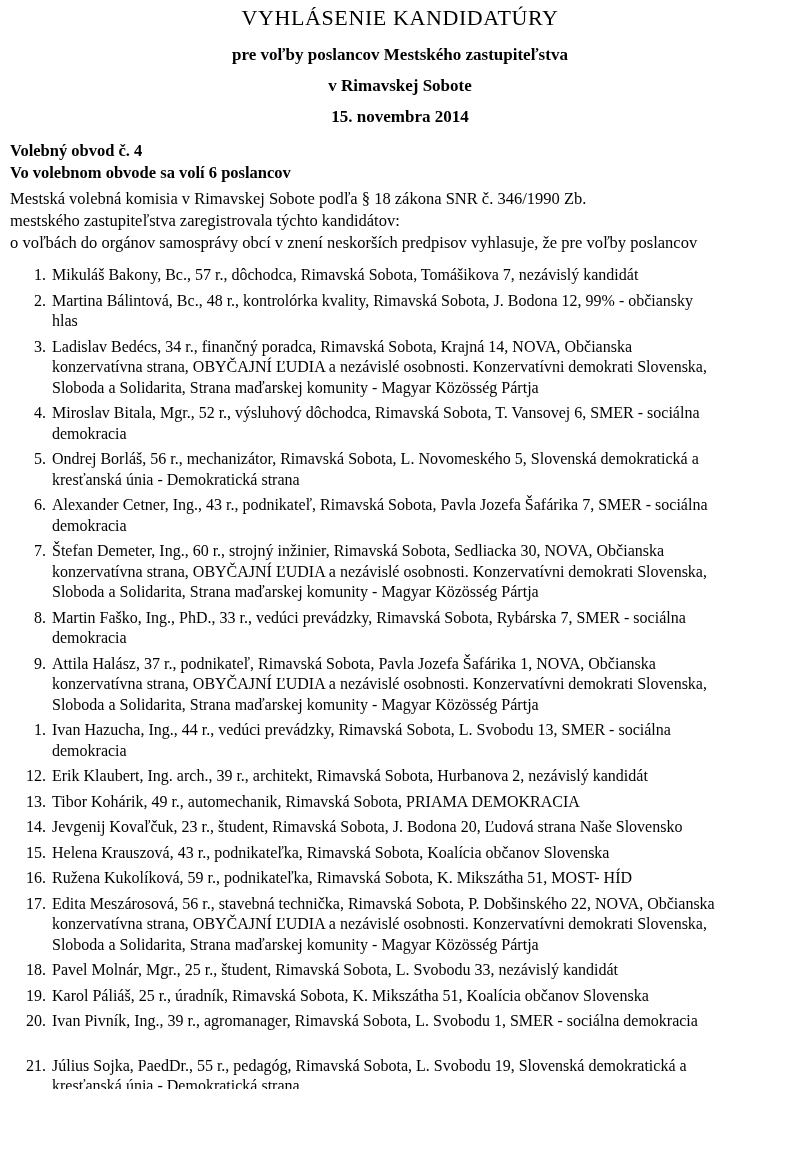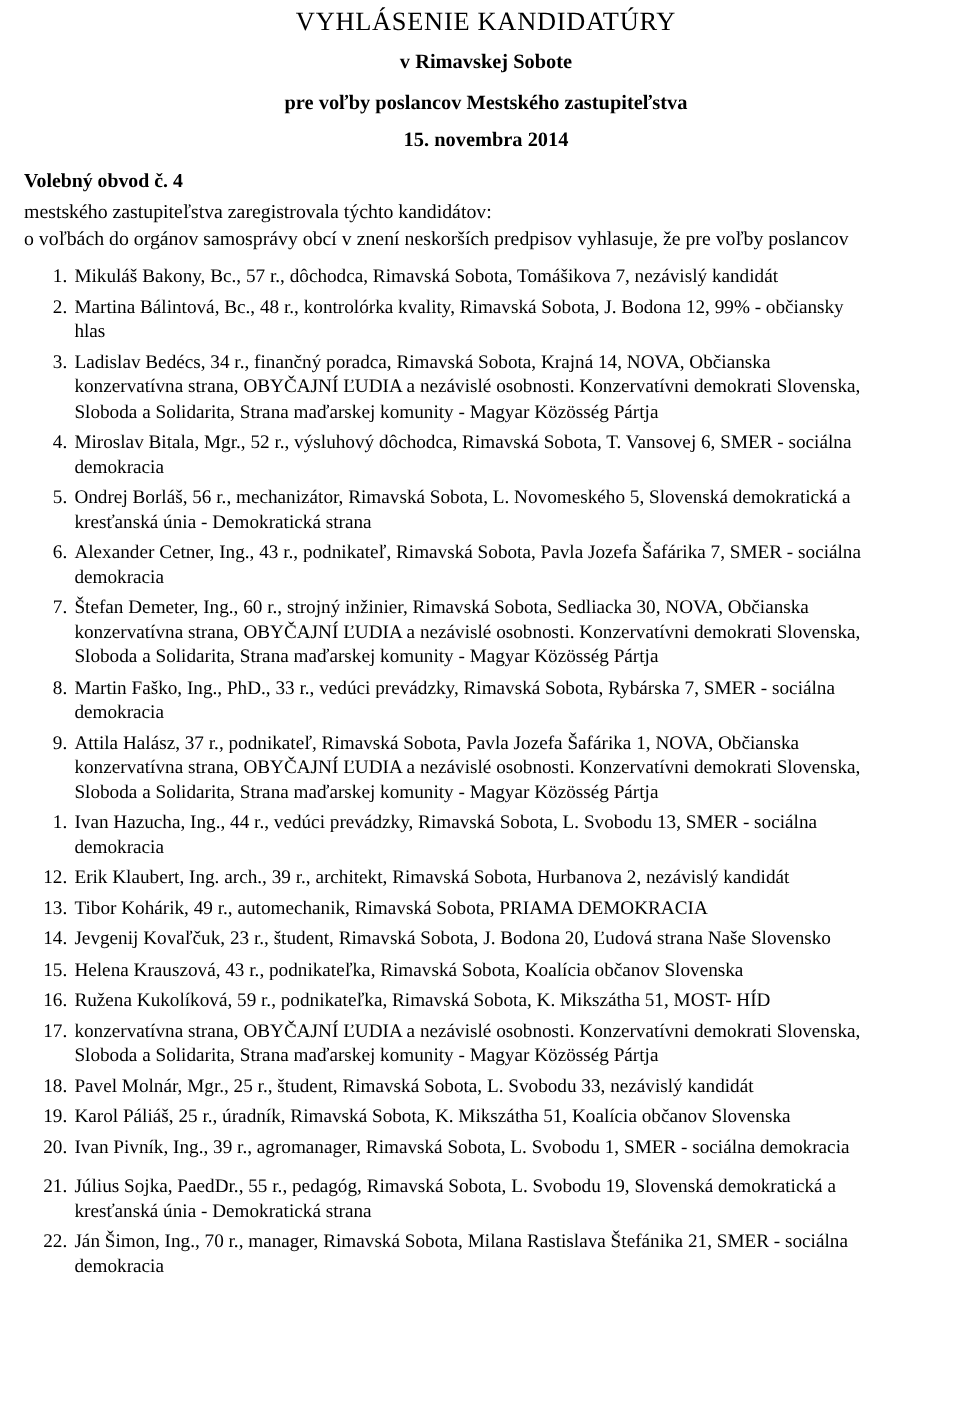--- a/index.html
+++ b/index.html
@@ -9,21 +9,21 @@
     color: #000000;
     font-family: "Liberation Serif", "DejaVu Serif", serif;
   }
   .page {
     position: relative;
     width: 800px;
     height: 1089px;
     overflow: hidden;
     background: #ffffff;
     box-sizing: border-box;
-    padding: 3px 10px 0 20px;
+    padding: 3px 10px 0 10px;
   }
   .doc-title {
     font-size: 22px;
     font-weight: 400;
     text-align: center;
     letter-spacing: 0.6px;
     margin-top: 2px;
   }
   .doc-sub {
     font-size: 17px;
@@ -56,37 +56,39 @@
     flex: none;
     width: 36px;
     text-align: right;
     padding-right: 6px;
     line-height: 20.5px;
   }
   .item .txt {
     flex: 1;
     line-height: 20.5px;
   }
-  .item.gap-before { margin-top: 12px; font-family: Liberation Serif, serif; }
+  .item.gap-before { margin-top: 24px; font-family: Liberation Serif, serif; }
 </style>
 </head>
 <body>
 
 <div class="page">
 
   <div class="doc-title">VYHLÁSENIE KANDIDATÚRY</div>
+  <div class="doc-sub first">pre voľby poslancov Mestského zastupiteľstva</div>
   <div class="doc-sub">v Rimavskej Sobote</div>
-  <div class="doc-sub first">pre voľby poslancov Mestského zastupiteľstva</div>
   <div class="doc-sub">15. novembra 2014</div>
 
   <div class="district">
     <div>Volebný obvod č. 4</div>
+    <div>Vo volebnom obvode sa volí 6 poslancov</div>
   </div>
 
   <div class="intro">
+    <div>Mestská volebná komisia v Rimavskej Sobote podľa § 18 zákona SNR č. 346/1990 Zb.</div>
     <div>mestského zastupiteľstva zaregistrovala týchto kandidátov:</div>
     <div>o voľbách do orgánov samosprávy obcí v znení neskorších predpisov vyhlasuje, že pre voľby poslancov</div>
   </div>
 
   <div class="candidate-list">
 
     <div class="item">
       <span class="num">1.</span>
       <div class="txt">
         <div>Mikuláš Bakony, Bc., 57 r., dôchodca, Rimavská Sobota, Tomášikova 7, nezávislý kandidát</div>
@@ -200,20 +202,21 @@
     <div class="item">
       <span class="num">16.</span>
       <div class="txt">
         <div>Ružena Kukolíková, 59 r., podnikateľka, Rimavská Sobota, K. Mikszátha 51, MOST- HÍD</div>
       </div>
     </div>
 
     <div class="item">
       <span class="num">17.</span>
       <div class="txt">
+        <div>Edita Meszárosová, 56 r., stavebná technička, Rimavská Sobota, P. Dobšinského 22, NOVA, Občianska</div>
         <div>konzervatívna strana, OBYČAJNÍ ĽUDIA a nezávislé osobnosti. Konzervatívni demokrati Slovenska,</div>
         <div>Sloboda a Solidarita, Strana maďarskej komunity - Magyar Közösség Pártja</div>
       </div>
     </div>
 
     <div class="item">
       <span class="num">18.</span>
       <div class="txt">
         <div>Pavel Molnár, Mgr., 25 r., študent, Rimavská Sobota, L. Svobodu 33, nezávislý kandidát</div>
       </div>

